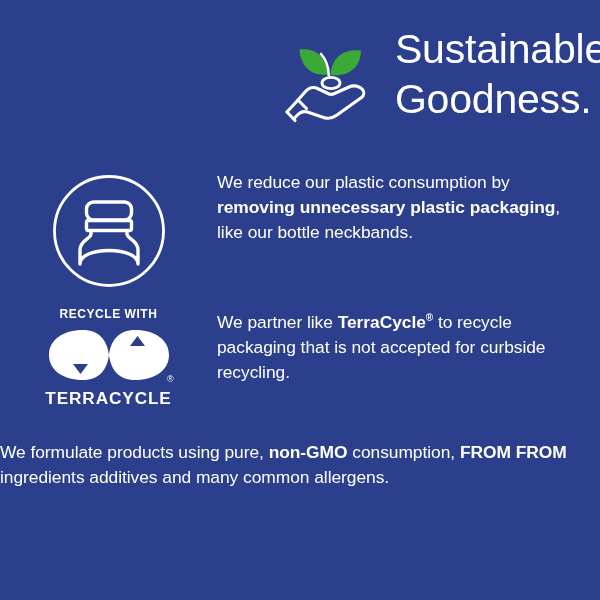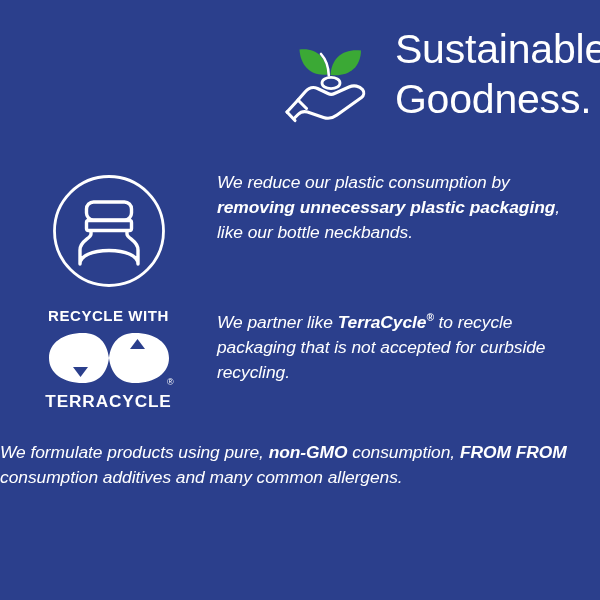--- a/index.html
+++ b/index.html
@@ -72,21 +72,20 @@
     width: 217px;
     flex: 0 0 217px;
     display: flex;
     align-items: center;
     justify-content: center;
     padding-top: 2px;
   }
   .text-cell {
     flex: 1 1 auto;
     padding-right: 16px;
-    font-style: italic;
   }
 
   .body-text {
     font-size: 17.4px;
     line-height: 25px;
     font-weight: 400;
     color: #ffffff;
     letter-spacing: -0.05px;
   }
   .body-text b {
@@ -102,21 +101,21 @@
   .icon-bottle { width: 118px; height: 118px; }
 
   
   .terracycle {
     width: 132px;
     display: flex;
     flex-direction: column;
     align-items: center;
   }
   .tc-top {
-    font-size: 15px;
+    font-size: 12px;
     font-weight: 700;
     letter-spacing: 0.55px;
     margin-bottom: 3px;
     white-space: nowrap;
   }
   .tc-loop { width: 132px; height: 62px; display:block; }
   .tc-bottom {
     font-size: 17.2px;
     font-weight: 700;
     letter-spacing: 0.9px;
@@ -208,18 +207,18 @@
     <div class="text-cell">
       <div class="body-text">
         <span>We partner like </span><b>TerraCycle</b><b class="sup-r">®</b><span> to recycle packaging that is not accepted for curbside recycling.</span>
       </div>
     </div>
   </div>
 
   <div class="row row-3">
     <div class="text-cell">
       <div class="body-text">
-        <span>We formulate products using pure, </span><b>non-GMO</b><span> consumption, </span><b>FROM FROM</b><span> consumption additives and many common allergens.</span>
+        <span>We formulate products using pure, </span><b>non-GMO</b><span> consumption, </span><b>FROM FROM</b><span> ingredients additives and many common allergens.</span>
       </div>
     </div>
   </div>
 
 </div>
 
 </body></html>

